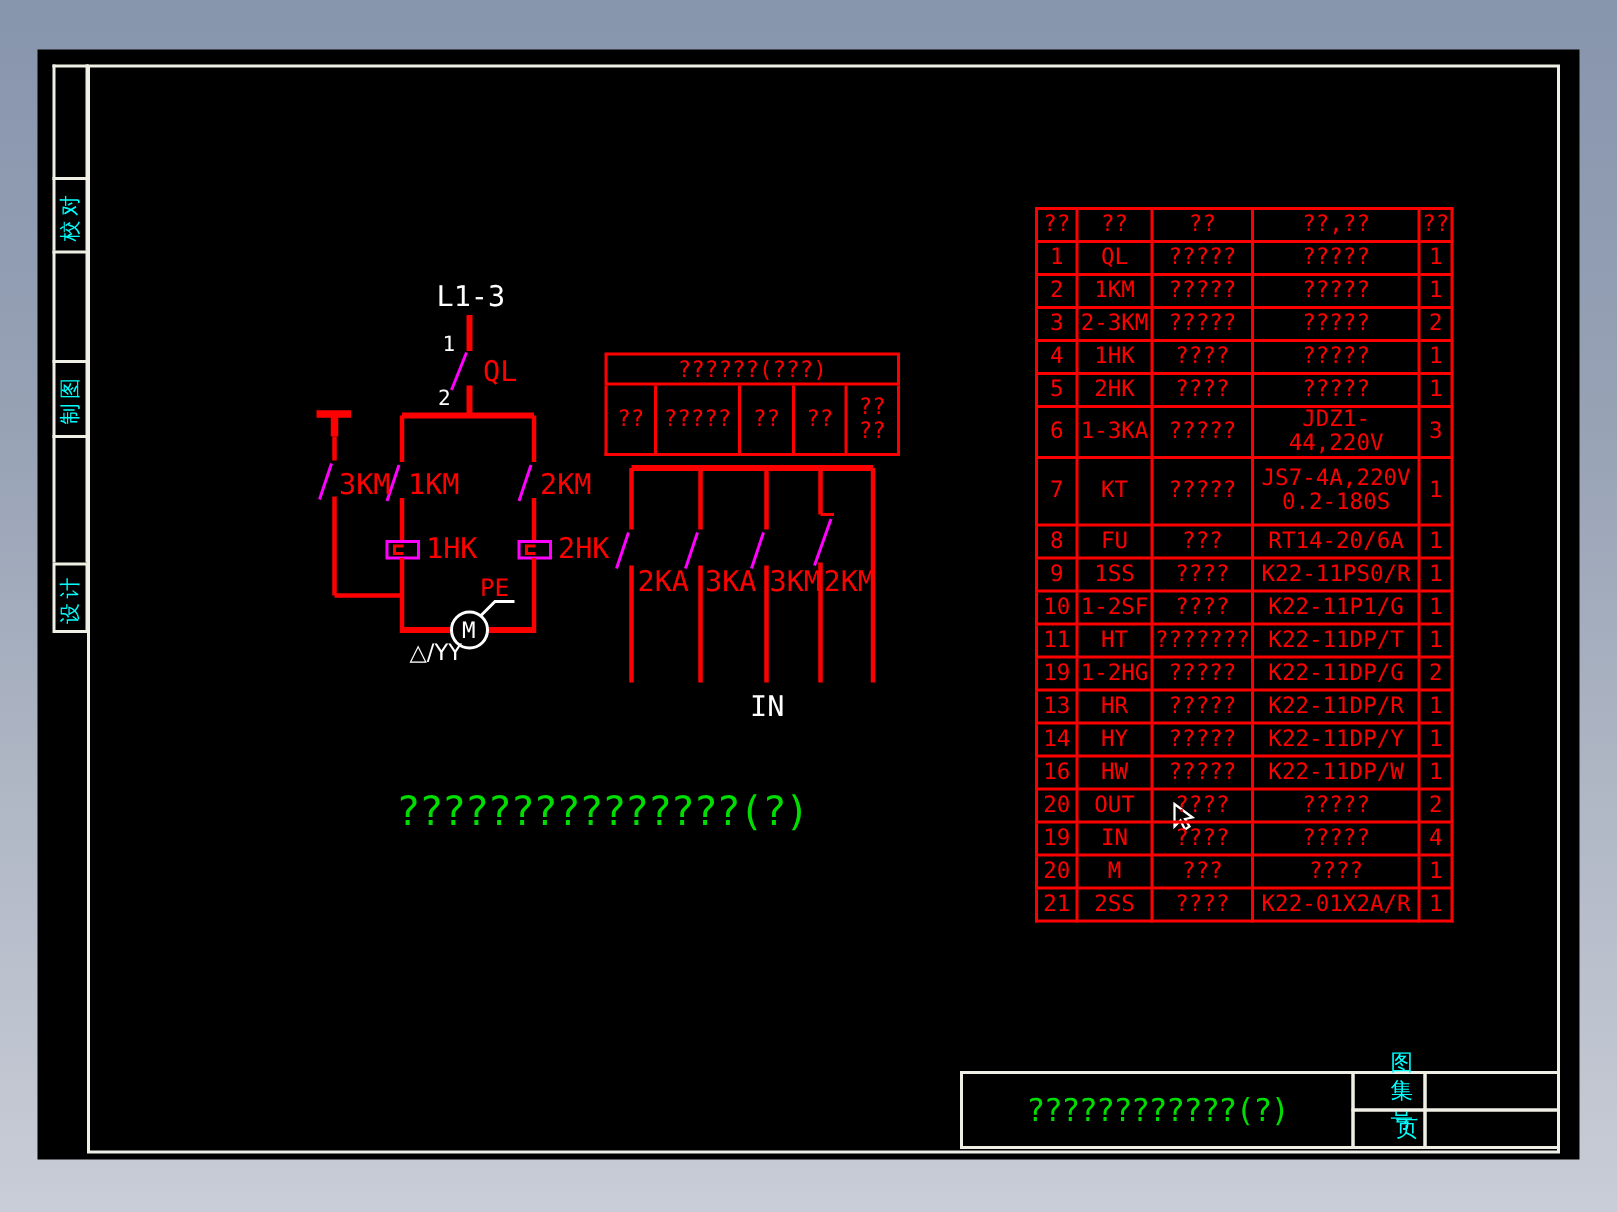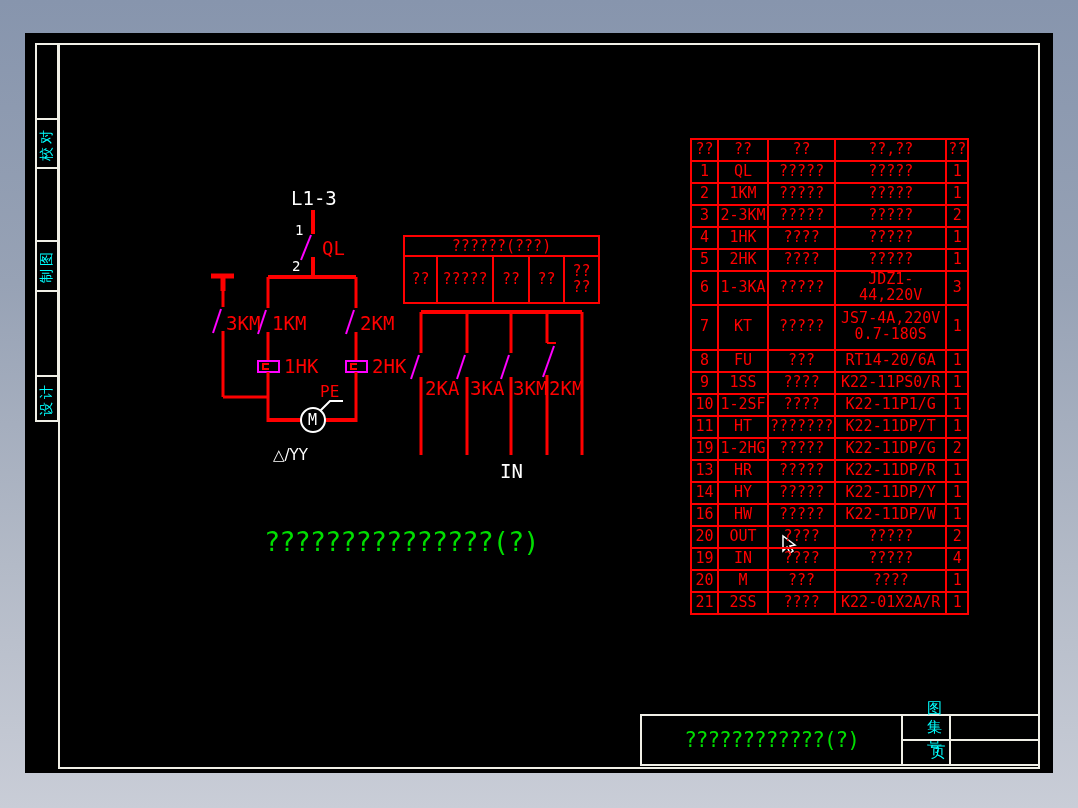--- a/index.html
+++ b/index.html
@@ -132,21 +132,21 @@
     <div class="lab white f14" style="left:270px;top:190px">1</div>
     <div class="lab red f19" style="left:297px;top:206px">QL</div>
     <div class="lab white f14" style="left:267px;top:226px">2</div>
     <div class="lab red f19" style="left:201px;top:281px">3KM</div>
     <div class="lab red f19" style="left:247px;top:281px">1KM</div>
     <div class="lab red f19" style="left:335px;top:281px">2KM</div>
     <div class="lab red f19" style="left:259px;top:324px">1HK</div>
     <div class="lab red f19" style="left:347px;top:324px">2HK</div>
     <div class="lab red f17" style="left:295px;top:351px">PE</div>
     <div class="lab white f15" style="left:283px;top:380px">M</div>
-    <div class="lab white f15" style="left:248px;top:415px;font-family:'DejaVu Sans',sans-serif">△/YY</div>
+    <div class="lab white f15" style="left:248px;top:395px;font-family:'DejaVu Sans',sans-serif">△/YY</div>
 
     <div class="lab red f19" style="left:400px;top:346px">2KA</div>
     <div class="lab red f19" style="left:445px;top:346px">3KA</div>
     <div class="lab red f19" style="left:488px;top:346px">3KM</div>
     <div class="lab red f19" style="left:524px;top:346px">2KM</div>
     <div class="lab white f19" style="left:475px;top:429px">IN</div>
 
     <div class="mini">
       <div class="hd">??????(???)</div>
       <div class="row">
@@ -217,21 +217,21 @@
             <td>1-3KA</td>
             <td>?????</td>
             <td>JDZ1-44,220V</td>
             <td>3</td>
           </tr>
           <tr class="tall">
             <td>7</td>
             <td>KT</td>
             <td>?????</td>
             <td>JS7-4A,220V
-0.7-180S</td>
+0.2-180S</td>
             <td>1</td>
           </tr>
           <tr>
             <td>8</td>
             <td>FU</td>
             <td>???</td>
             <td>RT14-20/6A</td>
             <td>1</td>
           </tr>
           <tr>

